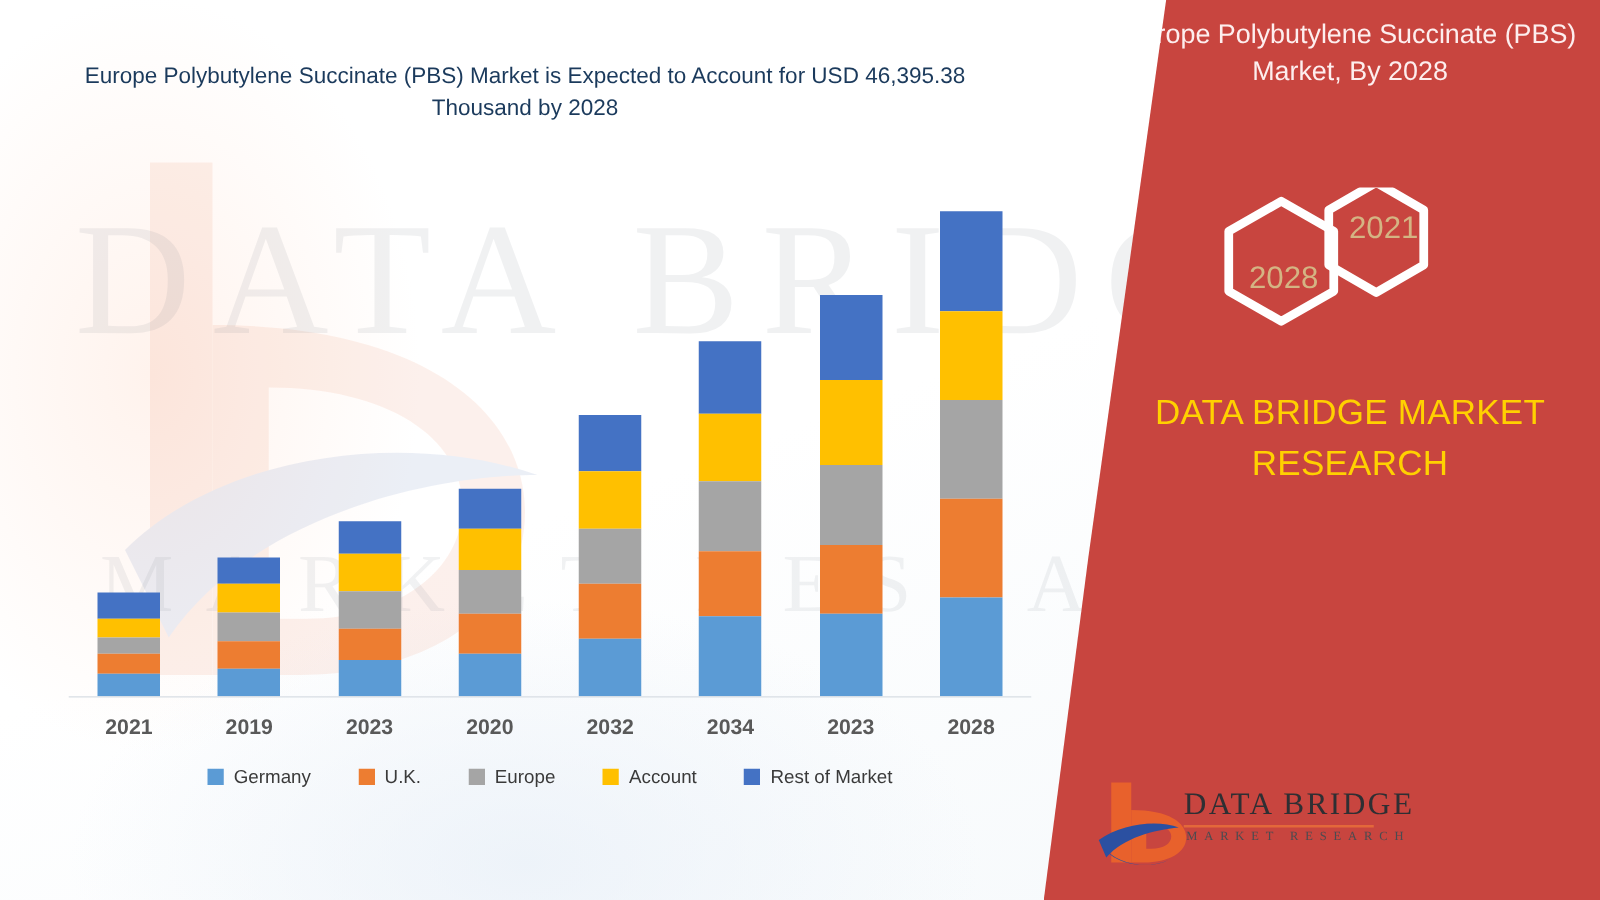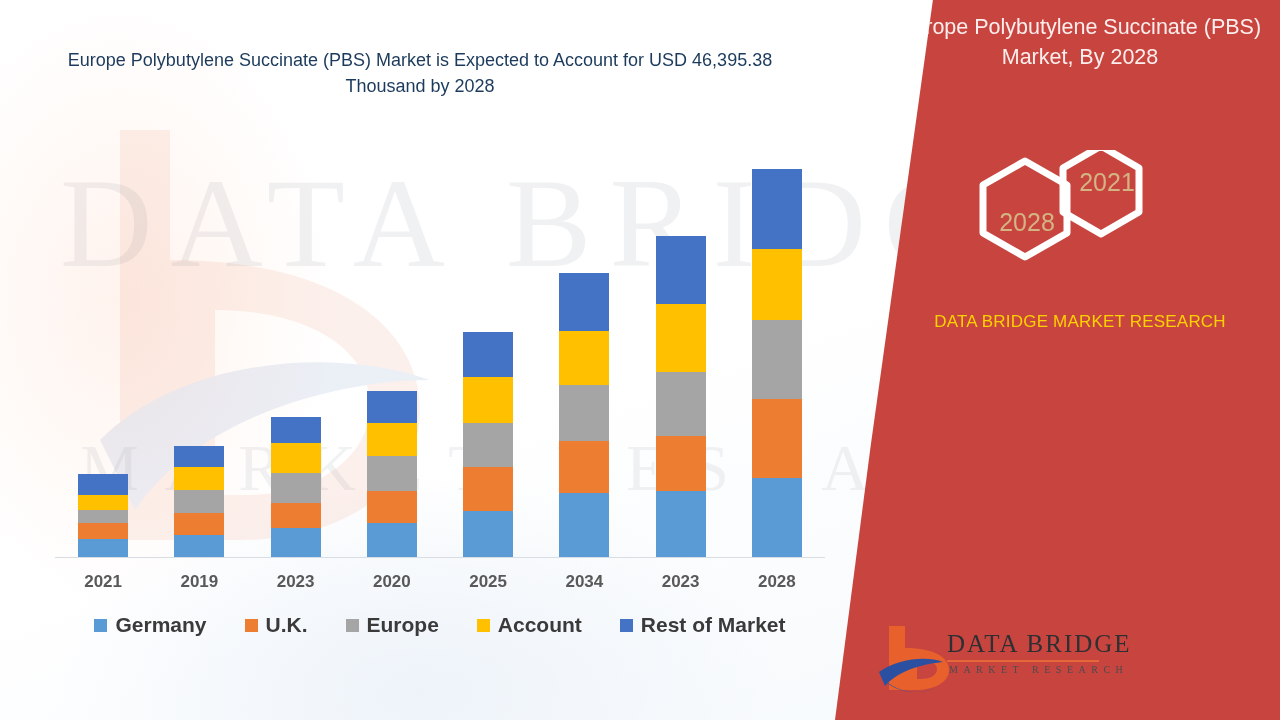--- a/index.html
+++ b/index.html
@@ -85,21 +85,21 @@
     font-size:17px; font-weight:700; color:#595959;
   }
 
   
   .legend {
     position:absolute; left:55px; top:613px; width:770px;
     display:flex; justify-content:center; align-items:center; gap:38px;
   }
   .legend-item { display:flex; align-items:center; gap:8px; }
   .legend-swatch { width:13px; height:13px; display:inline-block; }
-  .legend-label { font-size:21px; color:#3a3a3a; font-weight:700; }
+  .legend-label { font-size:15px; color:#3a3a3a; font-weight:400; }
 
   
   .right-panel {
     position:absolute; right:0; top:0; width:445px; height:720px;
     background:#c8453f;
     clip-path: polygon(100% 0, 100% 100%, 0 100%, 8% 62%, 22% 0);
   }
   .right-panel-inner { position:absolute; inset:0; }
 
   .right-title {
@@ -114,21 +114,21 @@
     position:absolute;
     color:#d4b483; font-size:25px; font-weight:400;
     text-align:center;
   }
   .hex-2021-label { left:230px; top:168px; width:84px; }
   .hex-2028-label { left:150px; top:208px; width:84px; }
 
   .brand-text {
     position:absolute; left:80px; top:310px; width:330px;
     text-align:center;
-    color:#ffd100; font-size:17px; line-height:1.45; font-weight:400;
+    color:#ffd100; font-size:28px; line-height:1.45; font-weight:400;
     letter-spacing:0.2px;
   }
 
   
   .logo { position:absolute; left:20px; bottom:22px; width:260px; height:80px; }
   .logo-word {
     position:absolute; left:92px; top:12px;
     font-family:"Liberation Serif", serif;
     font-size:25px; letter-spacing:2px;
     color:#2e2f33;
@@ -241,21 +241,21 @@
           </div>
         </div>
       <div class="axis-line"></div>
     </div>
 
     <div class="xlabels" id="xlabels">
         <span>2021</span>
         <span>2019</span>
         <span>2023</span>
         <span>2020</span>
-        <span>2025</span>
+        <span>2032</span>
         <span>2034</span>
         <span>2023</span>
         <span>2028</span>
       </div>
 
     <div class="legend" id="legend">
         <div class="legend-item">
           <span class="legend-swatch" style="background: rgb(91, 155, 213);"></span>
           <span class="legend-label">Germany</span>
         </div>

